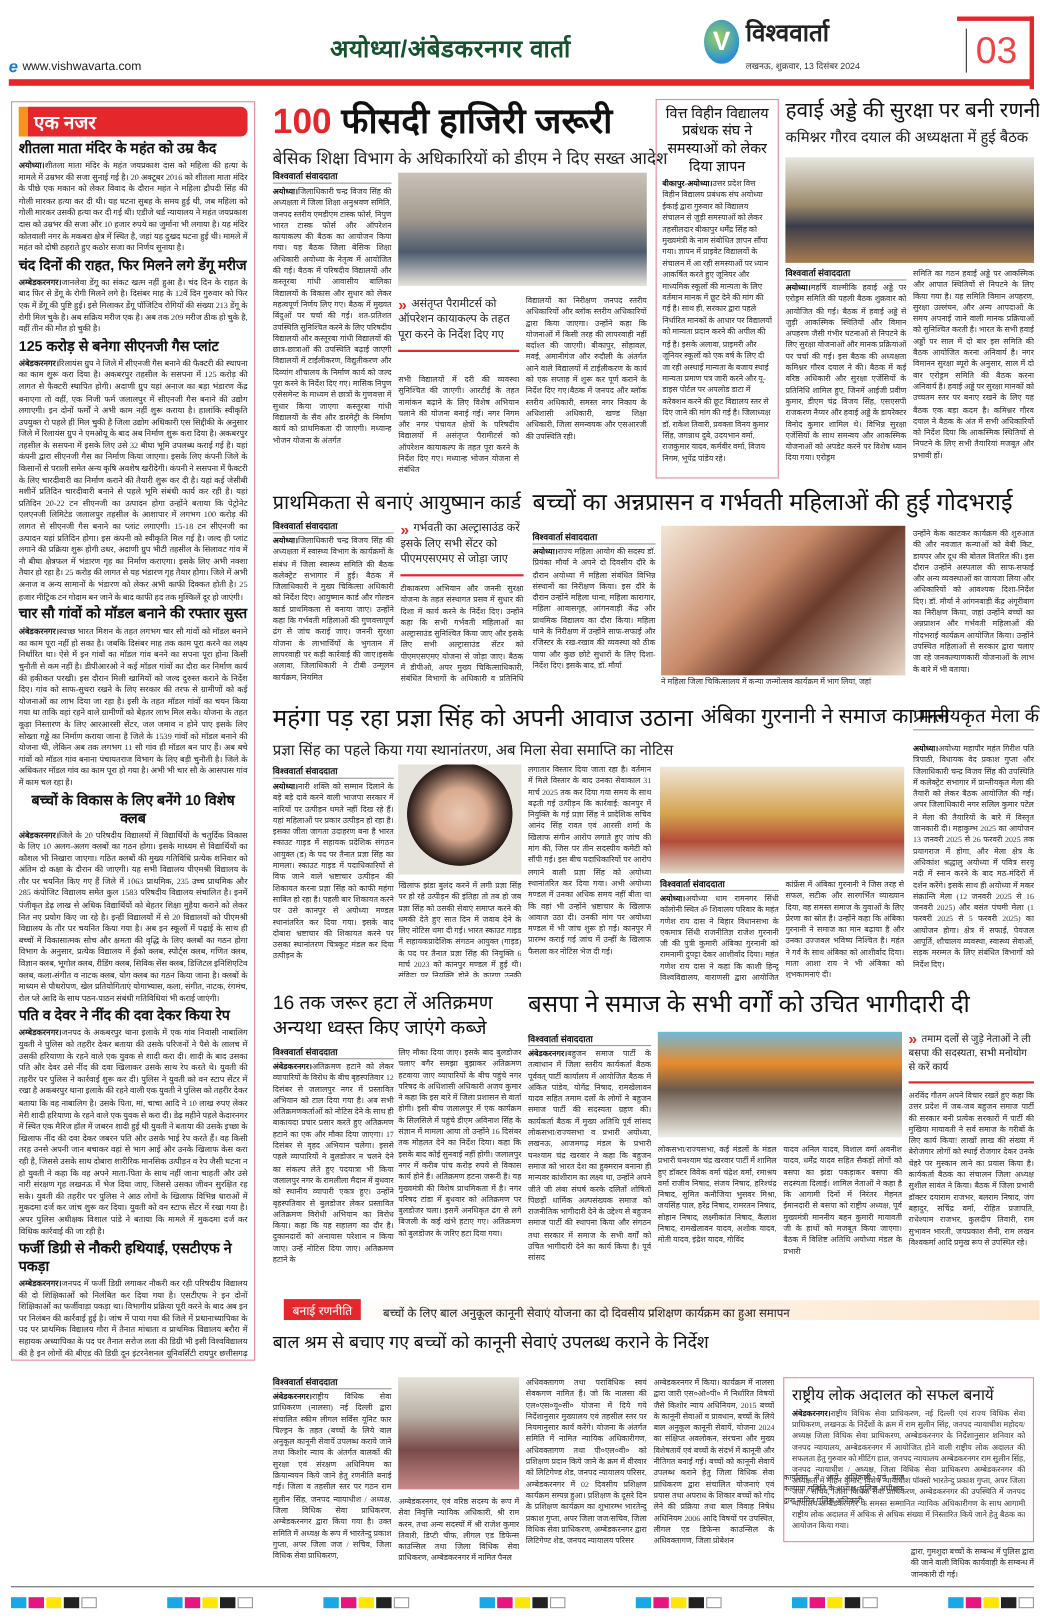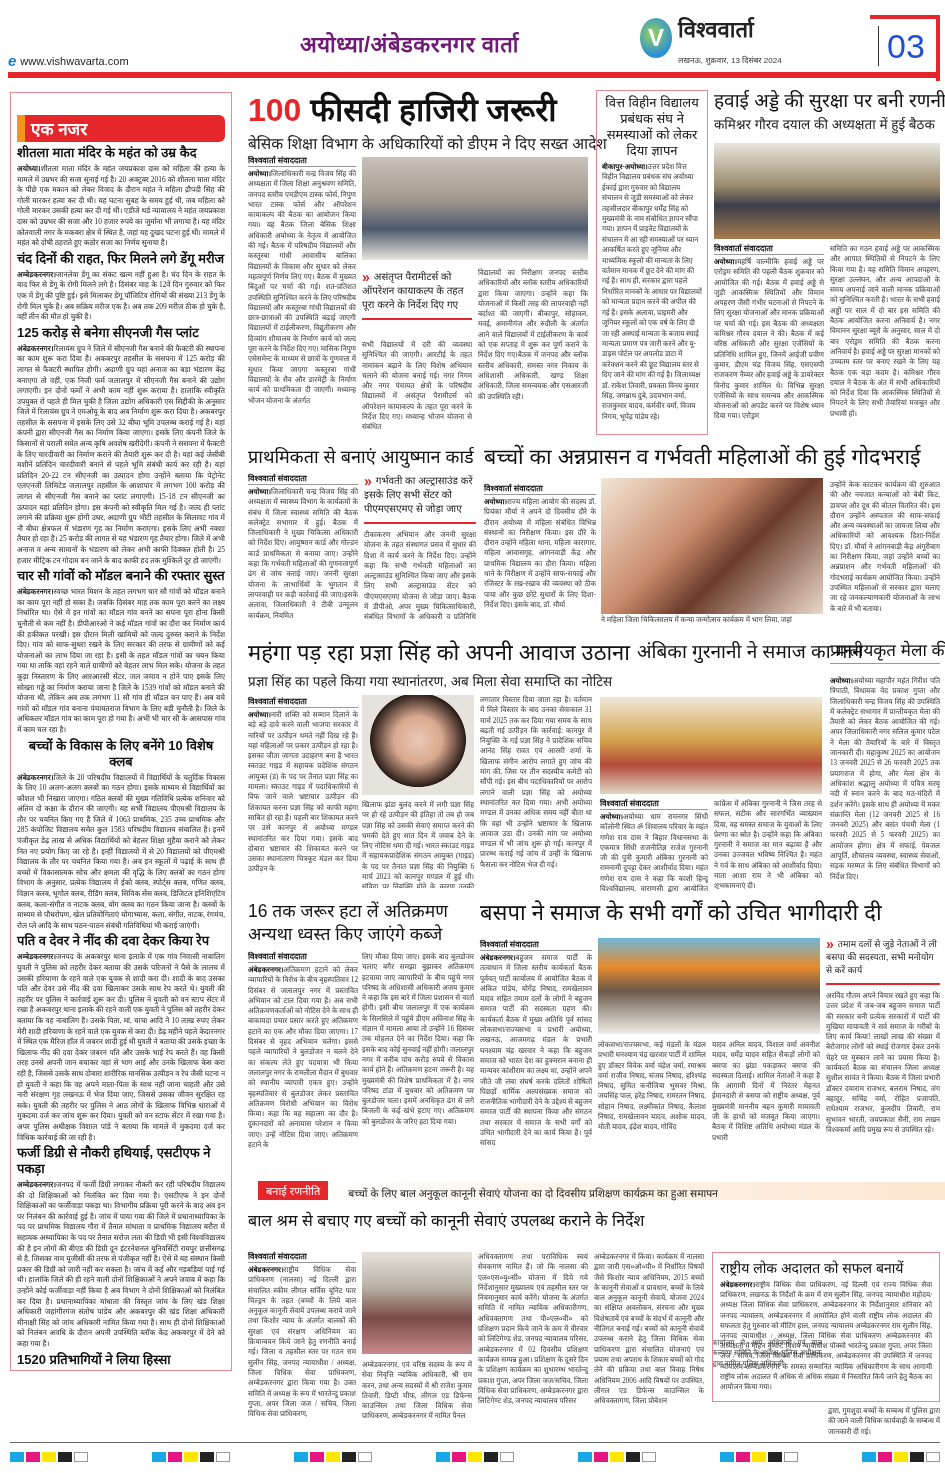--- a/index.html
+++ b/index.html
@@ -3,30 +3,30 @@
 <meta charset="utf-8">
 <style>
 *{box-sizing:border-box;margin:0;padding:0;}
 body{width:945px;height:1473px;background:#fff;font-family:"Liberation Serif","DejaVu Serif",serif;color:#111;position:relative;overflow:hidden;}
 .abs{position:absolute;}
 .sans{font-family:"Liberation Sans","DejaVu Sans",sans-serif;}
 
 #masthead{left:0;top:0;width:945px;height:80px;}
 #site-url{left:8px;top:52px;font-size:11px;color:#222;display:flex;align-items:center;gap:4px;}
 #site-url .e{color:#1a78d0;font-weight:bold;font-size:15px;font-style:italic;}
-#section-title{left:300px;top:28px;font-size:22px;font-weight:bold;color:#701a75;letter-spacing:0.5px;}
+#section-title{left:300px;top:28px;font-size:22px;font-weight:bold;color:#14532d;letter-spacing:0.5px;}
 #logo{left:640px;top:18px;display:flex;align-items:flex-start;gap:6px;}
 #logo .globe{width:32px;height:40px;border-radius:50%;background:radial-gradient(circle at 40% 40%,#9bd35a,#2a8fd6 70%);color:#fff;font-weight:bold;font-size:24px;text-align:center;line-height:40px;font-family:"Liberation Sans",sans-serif;}
 #logo .brand{font-size:22px;font-weight:bold;color:#222;line-height:24px;}
 #logo .dateline{font-size:8px;color:#333;margin-top:12px;}
 #page-num-box{left:870px;top:15px;width:70px;height:66px;border-top:4px solid #e5262b;border-right:4px solid #e5262b;}
-#page-num{left:878px;top:26px;font-size:34px;font-family:"Liberation Sans",sans-serif;color:#1d4ed8;border-left:1px solid #333;padding-left:8px;line-height:40px;}
+#page-num{left:878px;top:26px;font-size:34px;font-family:"Liberation Sans",sans-serif;color:#ef4444;border-left:1px solid #333;padding-left:8px;line-height:40px;}
 #red-rule{left:8px;top:72px;width:932px;height:6px;background:#e5262b;}
 
-#left-col{left:10px;top:92px;width:222px;height:1279px;border:1.5px solid #e48a96;padding:22px 6px;overflow:hidden;}
+#left-col{left:10px;top:92px;width:222px;height:1145px;border:1.5px solid #e48a96;padding:4px 6px;overflow:hidden;}
 .ek-nazar{background:linear-gradient(90deg,#f7941d 0 8px,#e5262b 8px);color:#fff;font-size:17px;font-weight:bold;padding:2px 14px;border-radius:0 6px 6px 0;margin-bottom:3px;font-family:"Liberation Sans",sans-serif;}
 .lc-head{font-size:13px;font-weight:bold;line-height:16px;margin:2px 0 3px;font-family:"Liberation Sans",sans-serif;}
 .lc-body{font-size:7.4px;line-height:10.6px;text-align:justify;color:#222;}
 .lc-body b{font-weight:bold;}
 
 .headline{font-family:"Liberation Sans",sans-serif;font-weight:bold;color:#111;white-space:nowrap;}
 .sub{font-family:"Liberation Sans",sans-serif;color:#222;white-space:nowrap;}
 .byline{font-size:8px;font-weight:bold;border-bottom:1px solid #999;padding-bottom:1px;margin-bottom:2px;font-family:"Liberation Sans",sans-serif;}
 .body{font-size:7.2px;line-height:10.3px;text-align:justify;color:#333;overflow:hidden;}
 .body b{color:#111;}

